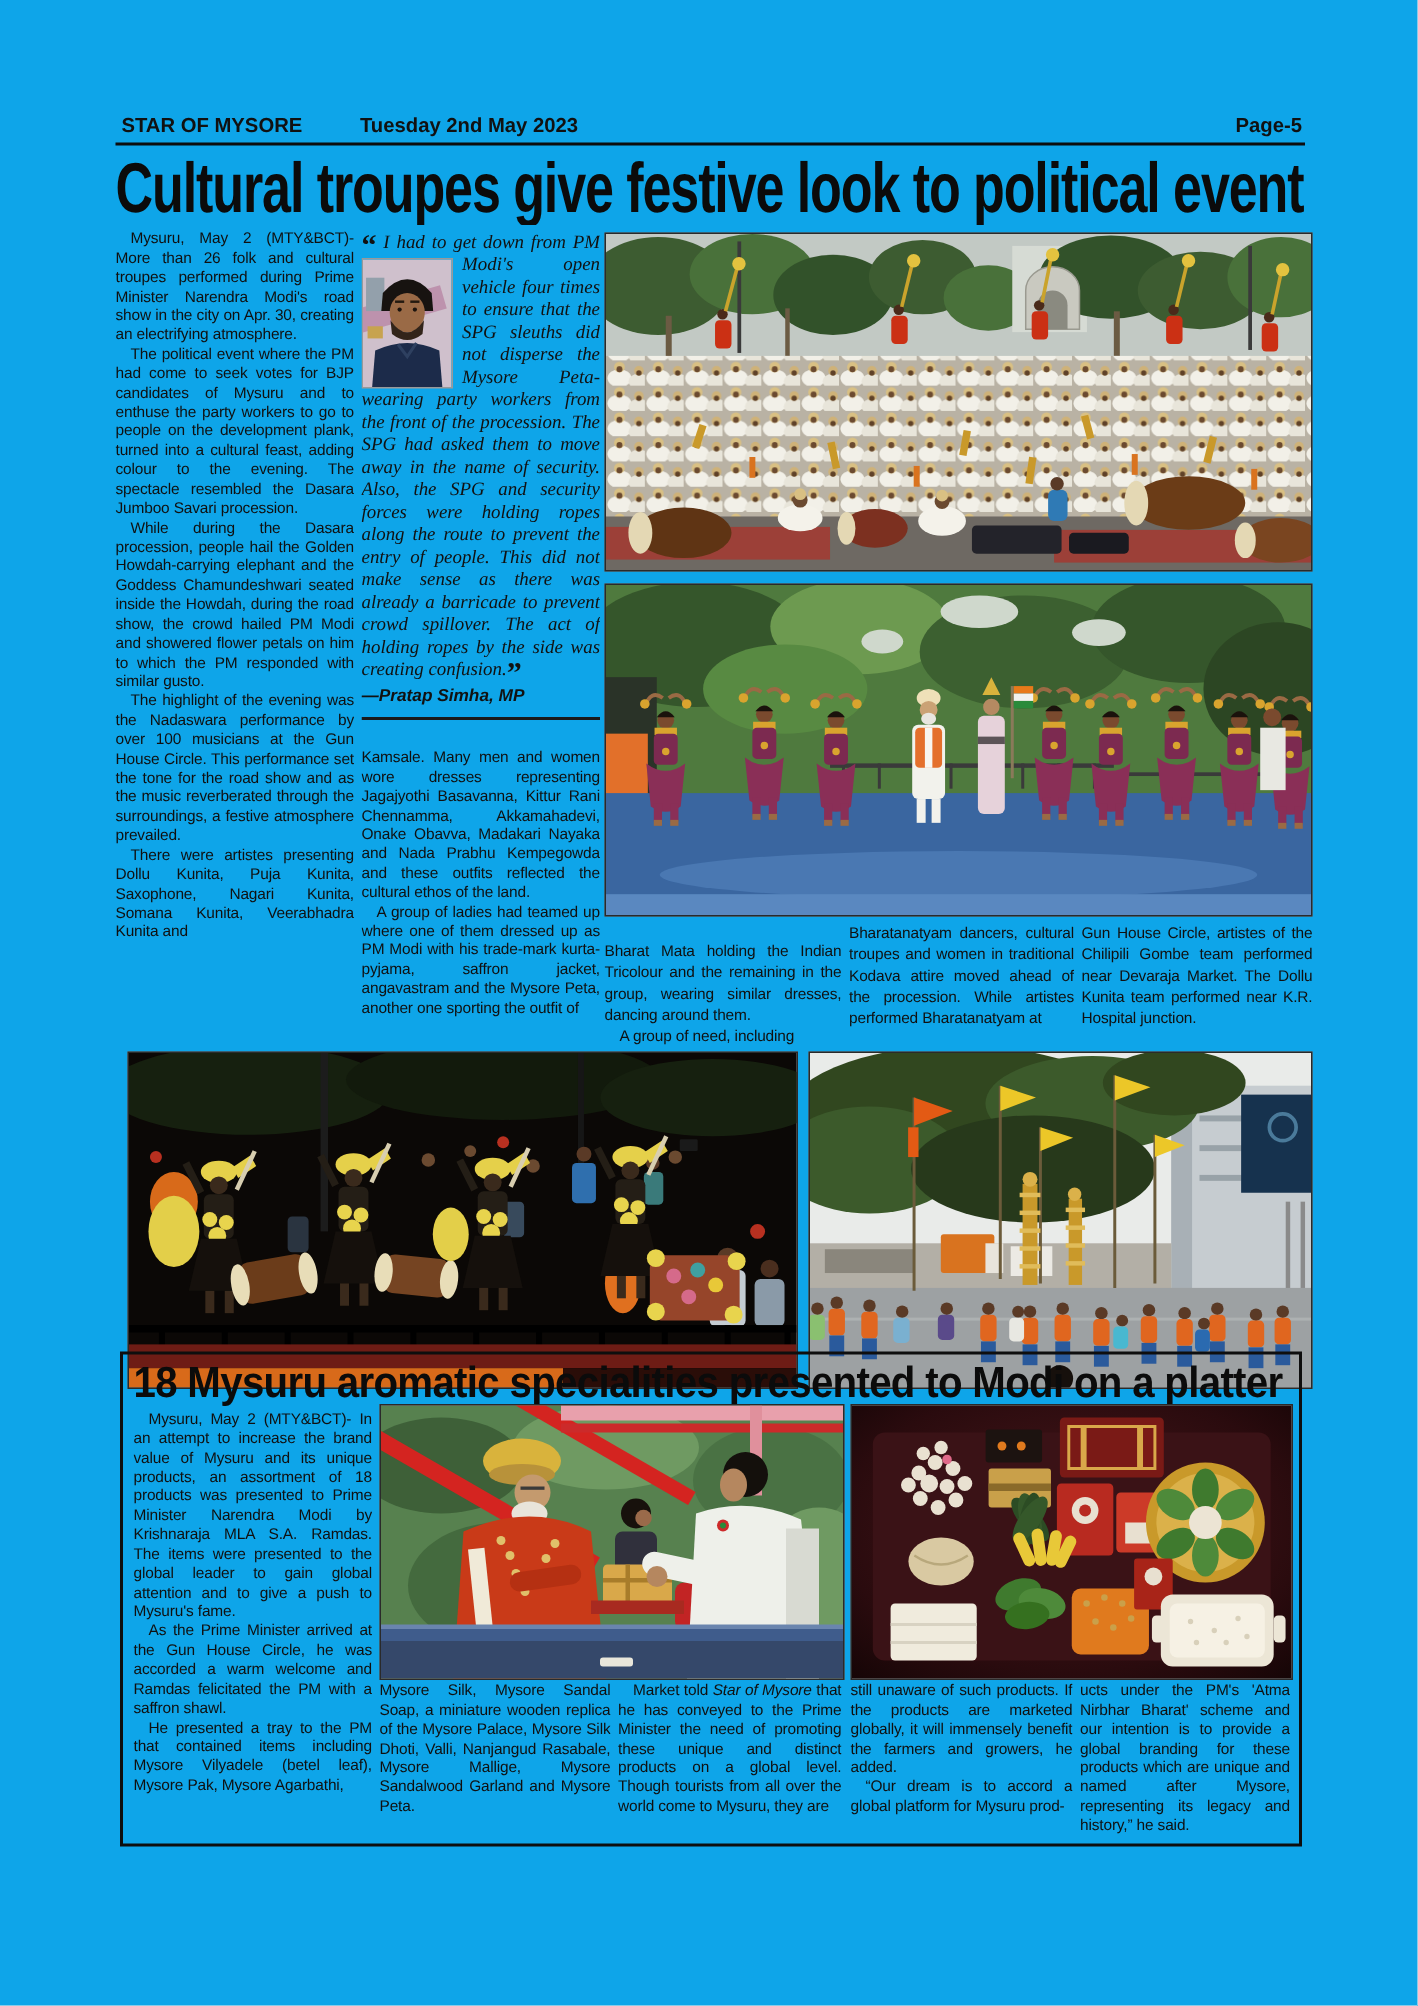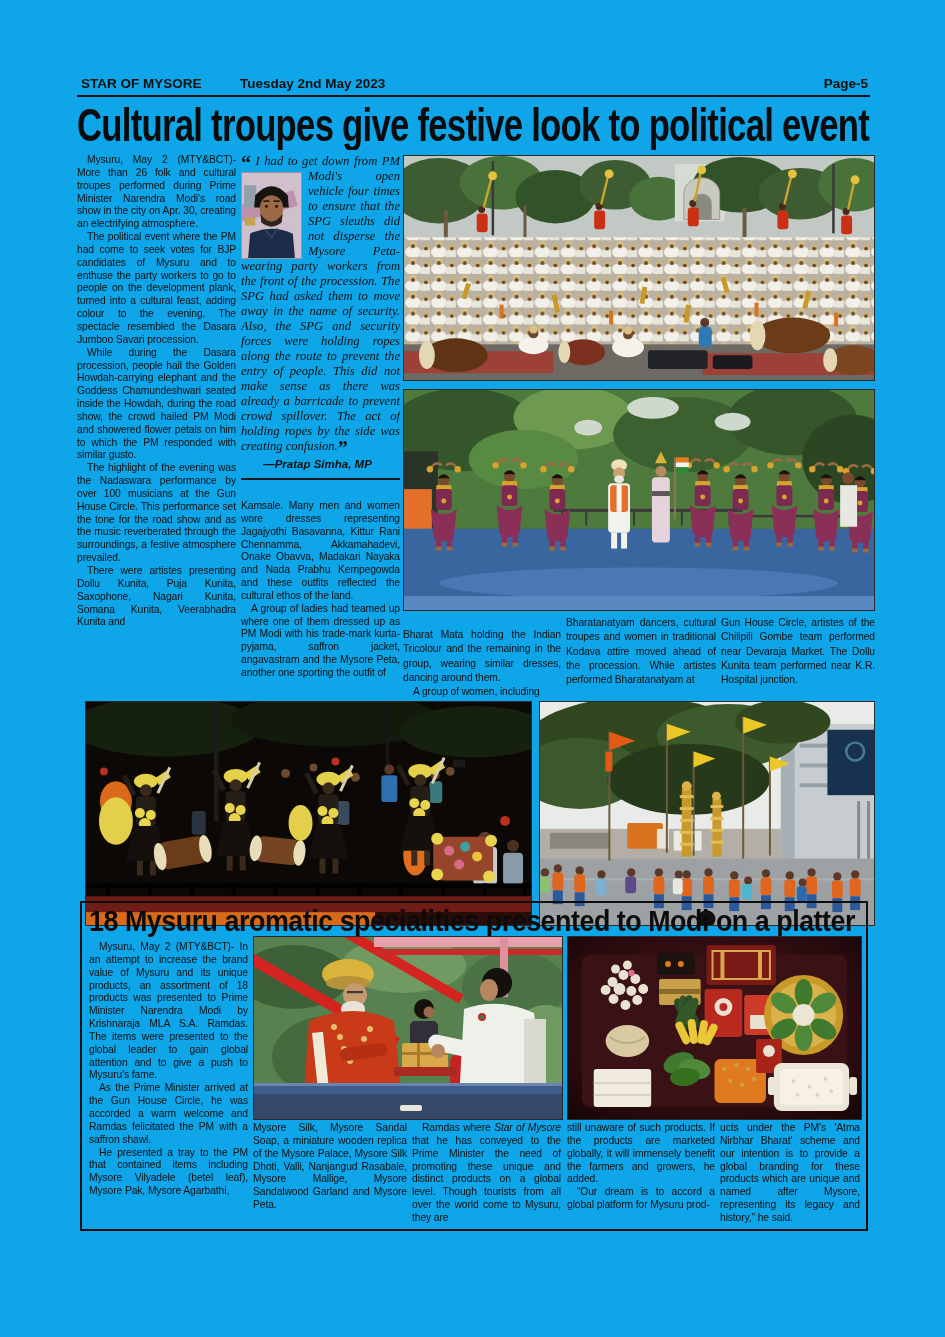--- a/index.html
+++ b/index.html
@@ -24,21 +24,21 @@
   .cap{line-height:14.3px;}
   .a1col3{left:403px;top:616px;width:158px;height:84px;margin-top:12px;}
   .a1col4{left:566px;top:616px;width:150px;height:84px;}
   .a1col5{left:721px;top:616px;width:154px;height:84px;}
   
   .quote{font-family:"Liberation Serif",serif;font-style:italic;font-size:12.6px;
          line-height:15px;text-align:justify;}
   .qo,.qc{font-weight:bold;font-size:20px;line-height:8px;vertical-align:-5px;font-style:normal;}
   .pt-img{float:left;width:59px;height:85px;margin:3px 6px 0 0;border:1px solid #999;}
   .pt-img svg{display:block;}
-  .attrib{text-align:center;font-weight:bold;font-size:11.5px;font-family:"Liberation Sans",sans-serif;
+  .attrib{text-align:left;font-weight:bold;font-size:11.5px;font-family:"Liberation Sans",sans-serif;
           padding:3px 6px 0 0;}
   .cont{border-top:2px solid #1a1a1a;margin-top:6px;padding-top:20px;}
   
   .photo{position:absolute;border:1px solid #2a2a2a;background:#888;}
   .photo svg{display:block;width:100%;height:100%;}
   .ph-musicians{left:403px;top:155px;width:470px;height:224px;}
   .ph-dancers{left:403px;top:389px;width:470px;height:220px;}
   .ph-night{left:85px;top:701px;width:445px;height:223px;}
   .ph-procession{left:539px;top:701px;width:334px;height:223px;}
   
@@ -279,21 +279,21 @@
         <rect x="15" y="-39" width="13" height="5" fill="#f2f2ee"></rect>
         <rect x="15" y="-34" width="13" height="5" fill="#2a8a3a"></rect>
       </g>
       <rect x="438" y="96" width="17" height="42" fill="#e8e8e2"></rect>
         <circle cx="446" cy="89" r="6" fill="#7a4a2e"></circle>
     </svg>
   </div>
 
   <div class="col bt cap a1col3">
     <p>Bharat Mata holding the Indian Tricolour and the remaining in the group, wearing similar dresses, dancing around them.</p>
-    <p class="ind">A group of women, including</p>
+    <p class="ind">A group of need, including</p>
   </div>
   <div class="col bt cap a1col4">
     <p>Bharatanatyam dancers, cultural troupes and women in traditional Kodava attire moved ahead of the procession. While artistes performed Bharatanatyam at</p>
   </div>
   <div class="col bt cap a1col5">
     <p>Gun House Circle, artistes of the Chilipili Gombe team performed near Devaraja Market. The Dollu Kunita team performed near K.R. Hospital junction.</p>
   </div>
 
   <div class="photo ph-night">
     <svg viewBox="0 0 446 225" preserveAspectRatio="none">
@@ -644,21 +644,21 @@
           <circle cx="232" cy="158" r="1.8" fill="#d8d0ba"></circle>
             <circle cx="266" cy="154" r="1.8" fill="#d8d0ba"></circle>
         </g>
       </svg>
     </div>
 
     <div class="col bt a2col2">
       <p>Mysore Silk, Mysore Sandal Soap, a miniature wooden replica of the Mysore Palace, Mysore Silk Dhoti, Valli, Nanjangud Rasabale, Mysore Mallige, Mysore Sandalwood Garland and Mysore Peta.</p>
     </div>
     <div class="col bt a2col3">
-      <p class="ind"><span>Ramdas where </span><span class="ital">Star of Mysore</span><span> that he has conveyed to the Prime Minister the need of promoting these unique and distinct products on a global level. Though tourists from all over the world come to Mysuru, they are</span></p>
+      <p class="ind"><span>Market told </span><span class="ital">Star of Mysore</span><span> that he has conveyed to the Prime Minister the need of promoting these unique and distinct products on a global level. Though tourists from all over the world come to Mysuru, they are</span></p>
     </div>
     <div class="col bt a2col4">
       <p>still unaware of such products. If the products are marketed globally, it will immensely benefit the farmers and growers, he added.</p>
       <p class="ind">“Our dream is to accord a global platform for Mysuru prod-</p>
     </div>
     <div class="col bt a2col5">
       <p>ucts under the PM's 'Atma Nirbhar Bharat' scheme and our intention is to provide a global branding for these products which are unique and named after Mysore, representing its legacy and history,” he said.</p>
     </div>
   </div>
 

